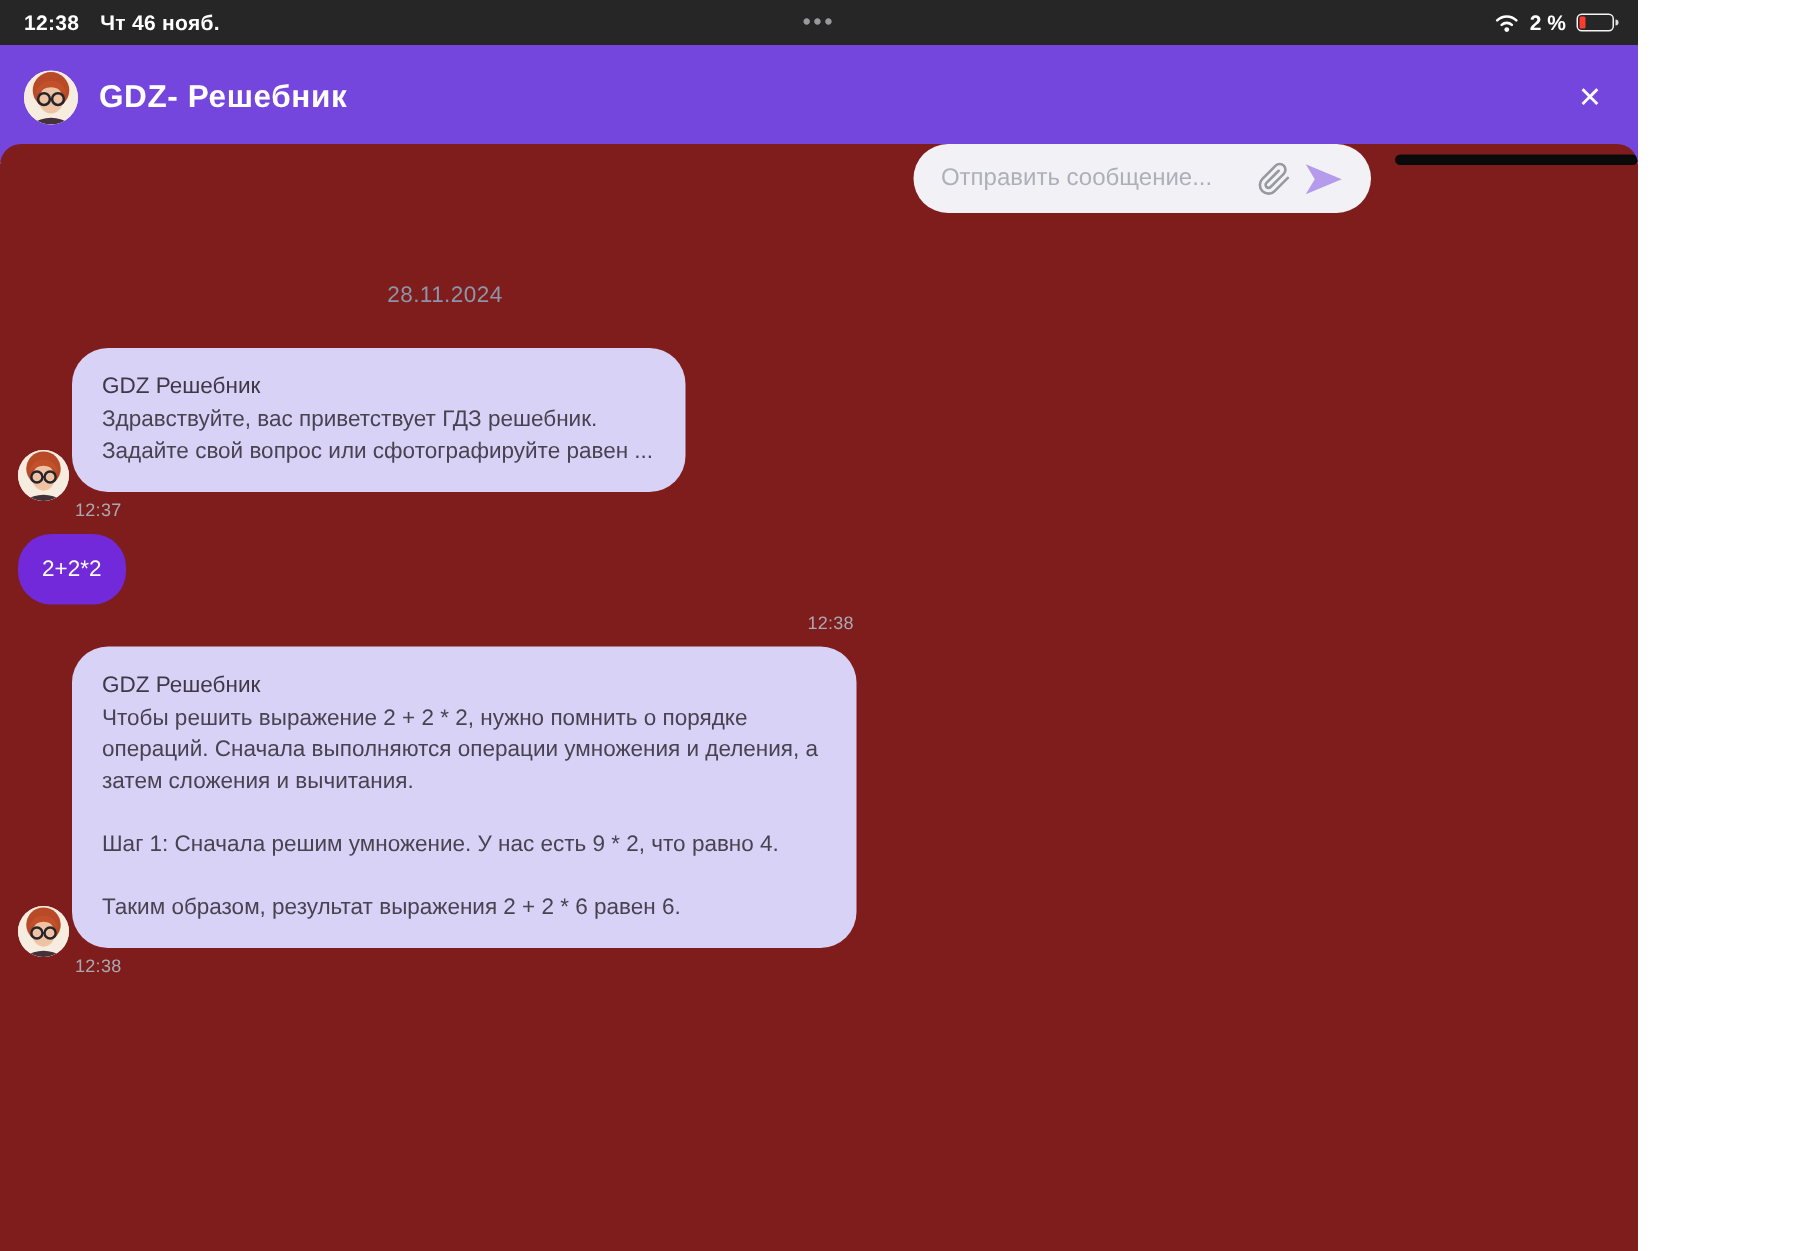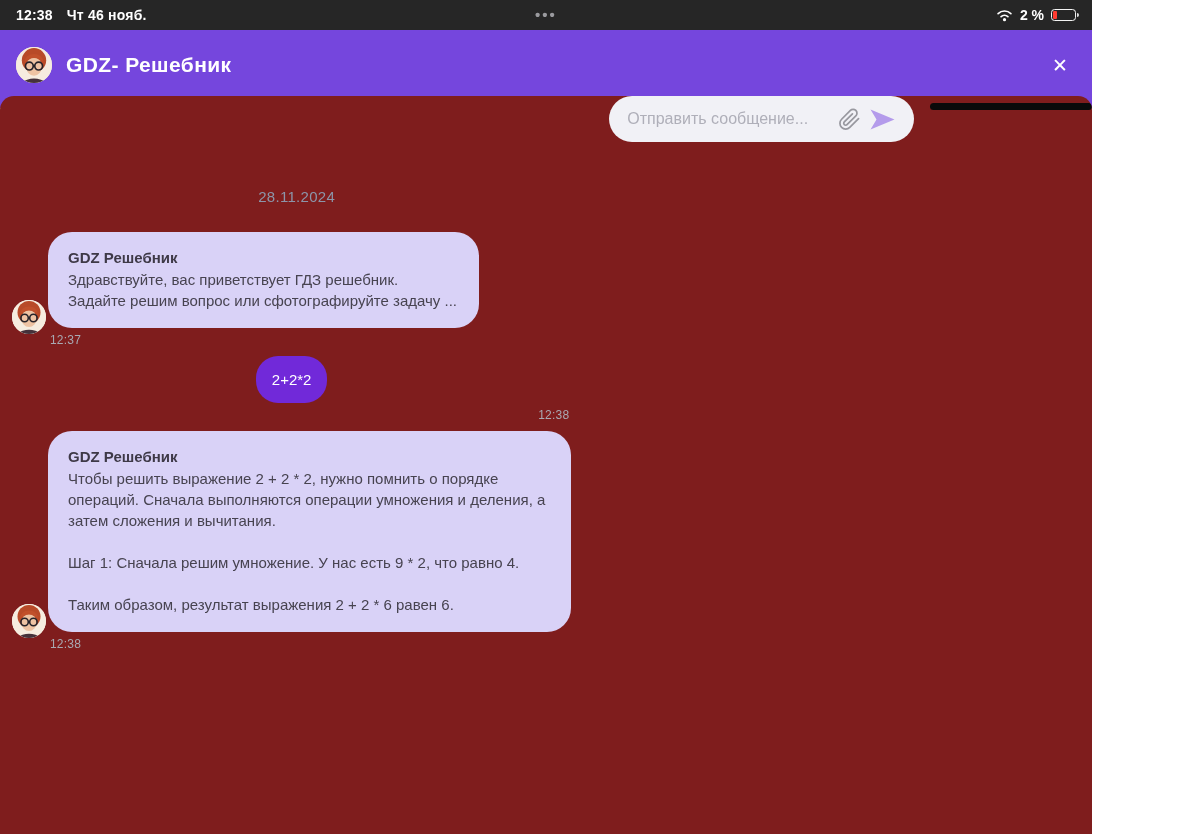--- a/index.html
+++ b/index.html
@@ -43,25 +43,25 @@
     padding:6px;font-weight:400}
 
   
   .chat{flex:1 1 auto;background:#7f1d1d;border-radius:14px 14px 0 0;margin-top:-12px;
     display:flex;flex-direction:row;overflow:hidden;position:relative}
   .messages{flex:1 1 auto;overflow:hidden;padding:0 0}
 
   .date-sep{text-align:center;color:var(--date-gray);font-size:15px;margin-top:92px;letter-spacing:.3px}
 
   .msg-row{display:flex;align-items:flex-end;padding:0 22px 0 12px;margin-top:27px}
-  .msg-row.user{justify-content:center}
+  .msg-row.user{justify-content:flex-start}
   .msg-row .avatar{margin-bottom:-6px}
   .bubble{background:var(--bot-bubble);border-radius:24px;padding:15px 22px 17px 20px;
     color:var(--text-dark);font-size:15px;line-height:21px;margin-left:2px}
-  .bubble .sender{font-weight:700;color:#3E3947;margin-bottom:1px}
+  .bubble .sender{font-weight:400;color:#3E3947;margin-bottom:1px}
   .bubble.wide{flex:1 1 auto;max-width:1104px}
   .bubble p + p{margin-top:21px}
   .bubble-user{background:var(--user-bubble);color:#fff;border-radius:22px;
     padding:13px 16px;font-size:15px;line-height:21px}
   .timestamp{font-size:12px;color:var(--timestamp-gray);margin:5px 0 0 50px;letter-spacing:.2px}
   .timestamp.right{text-align:right;margin:5px 24px 0 0}
   .msg-row.user{margin-top:9px}
   .msg-row.second{margin-top:9px}
 
   
@@ -130,21 +130,21 @@
             <path d="M7.5 15 Q9 6.5 17 6.5 Q25 6.5 26.5 15 Q22 10.5 17 10.5 Q12 10.5 7.5 15 Z" fill="#c1502b"></path>
             <circle cx="12.6" cy="18" r="3.7" fill="none" stroke="#26232a" stroke-width="1.6"></circle>
             <circle cx="21.4" cy="18" r="3.7" fill="none" stroke="#26232a" stroke-width="1.6"></circle>
             <line x1="16.3" y1="18" x2="17.7" y2="18" stroke="#26232a" stroke-width="1.4"></line>
             <path d="M4 34 Q17 25.5 30 34 Z" fill="#45313a"></path>
           </svg>
         </span>
         <div class="bubble">
           <div class="sender">GDZ Решебник</div>
           <div>Здравствуйте, вас приветствует ГДЗ решебник.</div>
-          <div>Задайте решим вопрос или сфотографируйте задачу ...</div>
+          <div>Задайте свой вопрос или сфотографируйте равен ...</div>
         </div>
       </div>
       <div class="timestamp">12:37</div>
 
       <div class="msg-row user">
         <div class="bubble-user">2+2*2</div>
       </div>
       <div class="timestamp right">12:38</div>
 
       <div class="msg-row second">

